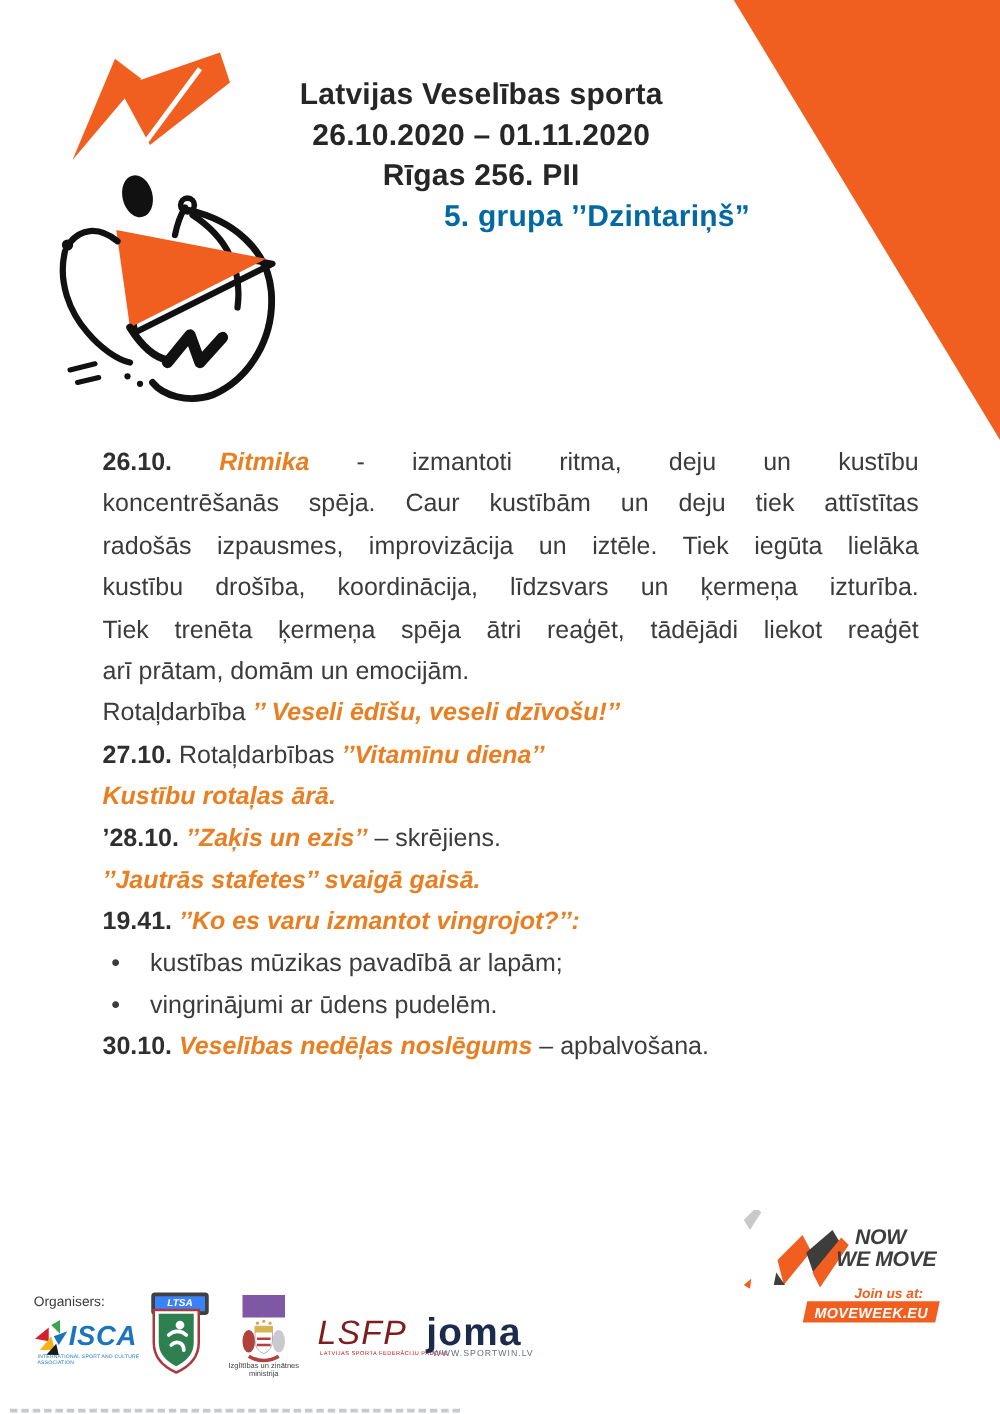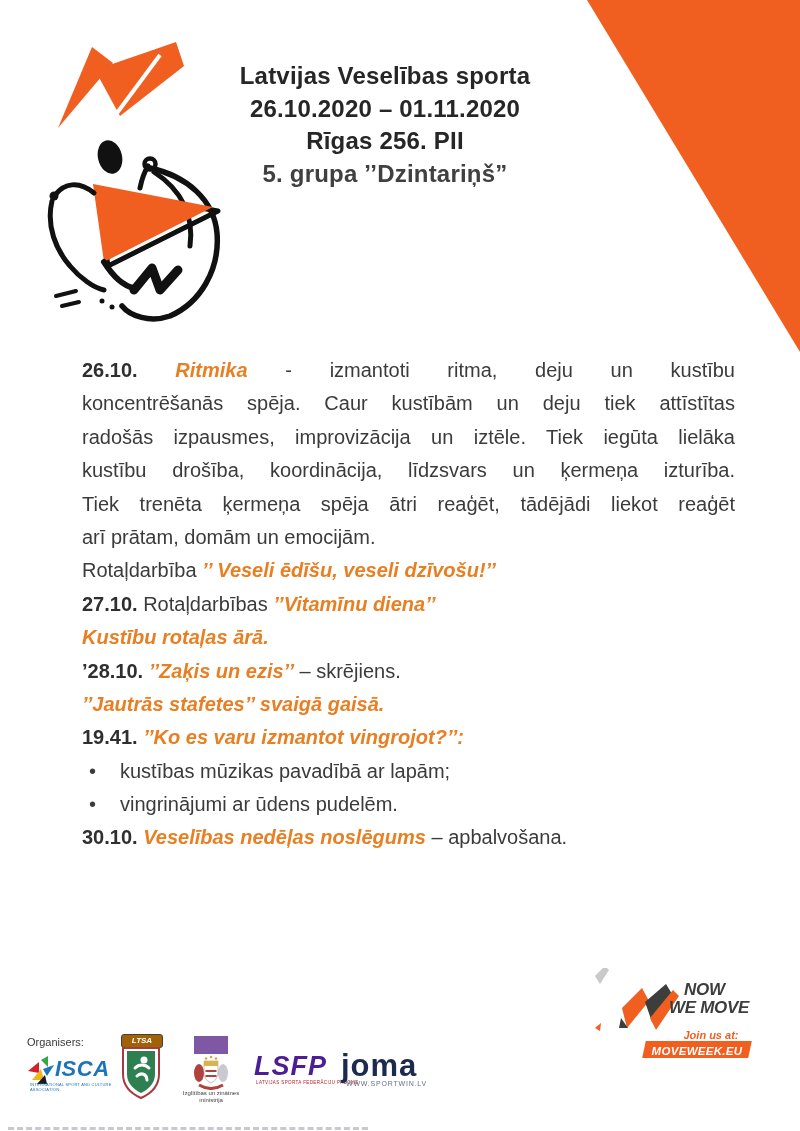--- a/index.html
+++ b/index.html
@@ -8,21 +8,21 @@
     background:#ffffff; font-family:"Liberation Sans", sans-serif;
   }
   .abs{position:absolute;}
 
   
   #title-block{
     left:170px; top:60px; width:430px;
     text-align:center; font-size:24px; font-weight:700;
     line-height:32.5px; color:#262626; letter-spacing:0.2px;
   }
-  .title-orange{color:#404040;}
+  .title-orange{color:#0369a1;text-align:right;}
 
   
   #schedule{left:82px; top:354px; width:653px;}
   .sline{
     position:relative; height:33.4px; line-height:33.4px;
     font-size:20px; color:#3b3b3b; white-space:normal;
   }
   .sline.just{text-align:justify; text-align-last:justify;}
   .sline.bull{padding-left:38px;}
   .bullet{position:absolute; left:7px; top:0; color:#3b3b3b;}
@@ -48,28 +48,28 @@
   }
   #nwm-badge span{
     display:inline-block; transform:skewX(12deg); color:#ffffff;
     font-style:italic; font-weight:700; font-size:11.5px; letter-spacing:0.3px;
   }
 
   
   #organisers-label{left:27px; top:1036px; font-size:11px; color:#3a3a3a;}
   #isca-word{left:55px; top:1056px; font-size:22px; font-weight:700; font-style:italic; color:#1b75bc; letter-spacing:0.5px;}
   #isca-caption{left:30px; top:1082px; width:85px; font-size:4px; color:#1b75bc; letter-spacing:0.2px;}
-  #lsfp-word{left:254px; top:1051px; font-size:27px; font-weight:700; font-style:italic; color:#4c1d95; letter-spacing:1px;}
+  #lsfp-word{left:254px; top:1051px; font-size:27px; font-weight:400; font-style:italic; color:#7f1d1d; letter-spacing:1px;}
   #lsfp-caption{left:256px; top:1080px; font-size:4.5px; color:#c01820; letter-spacing:0.4px;}
   #joma-word{left:341px; top:1048px; font-size:31px; font-weight:700; color:#1c2b4d; letter-spacing:1px;}
   #joma-caption{left:346px; top:1080px; font-size:7px; color:#64718a; letter-spacing:0.8px;}
   #ministry-caption{left:180px; top:1090px; width:62px; text-align:center; font-size:6px; line-height:6.5px; color:#3f3f3f;}
   #ltsa-wordmark{
-    left:121px; top:1034px; width:40px; height:12px; background:#a16207;
-    border:1px solid #404040; border-radius:3px; text-align:center;
+    left:121px; top:1034px; width:40px; height:12px; background:#3b82f6;
+    border:3px solid #404040; border-radius:3px; text-align:center;
     color:#ffffff; font-size:8px; font-weight:700; font-style:italic; line-height:12px;
   }
   #cropped-text-remnant{
     left:8px; top:1127px; width:360px; height:0;
     border-top:3px dashed #c6c9cd;
   }
 </style>
 </head>
 <body>
 

